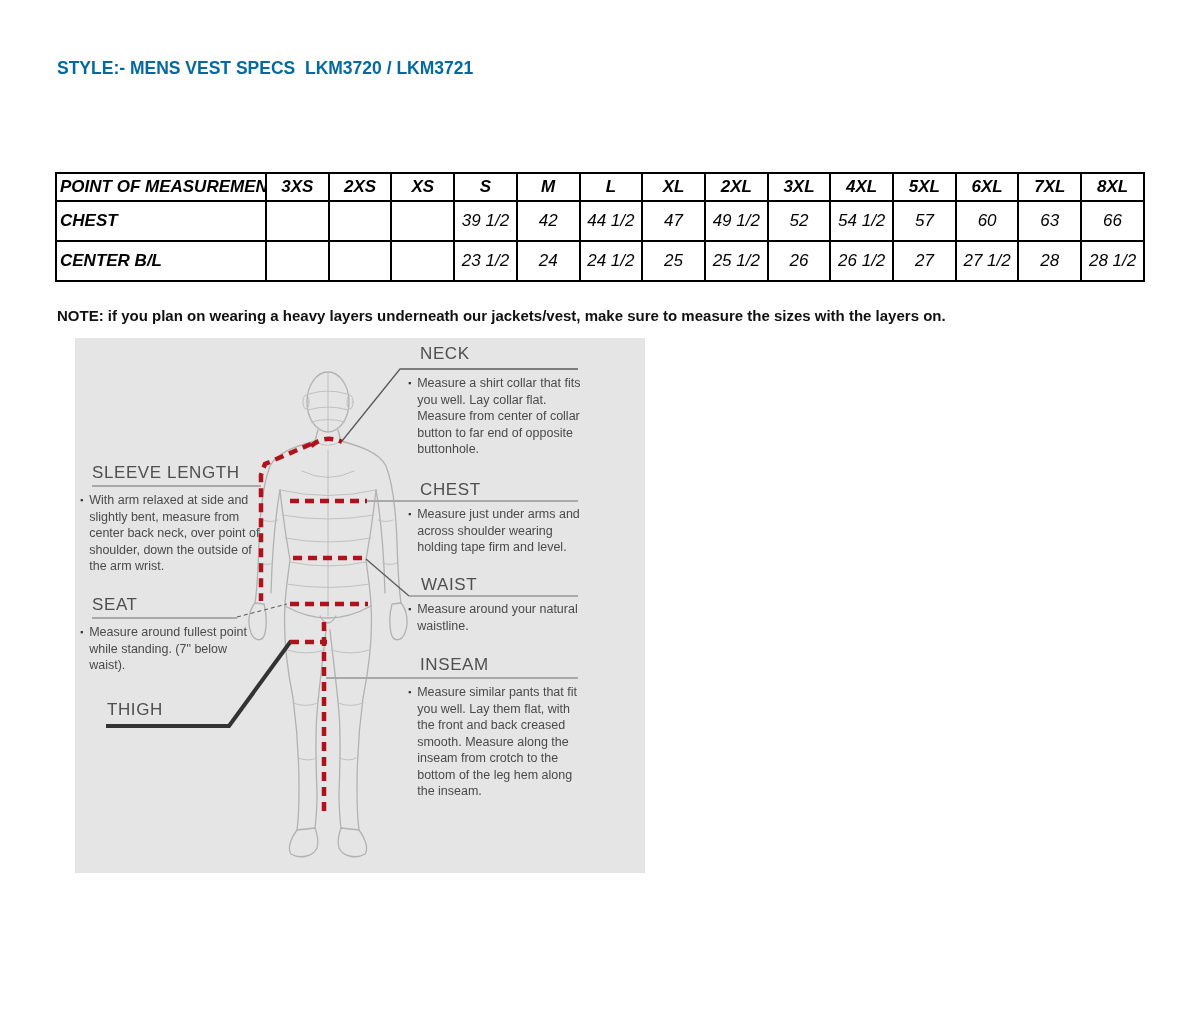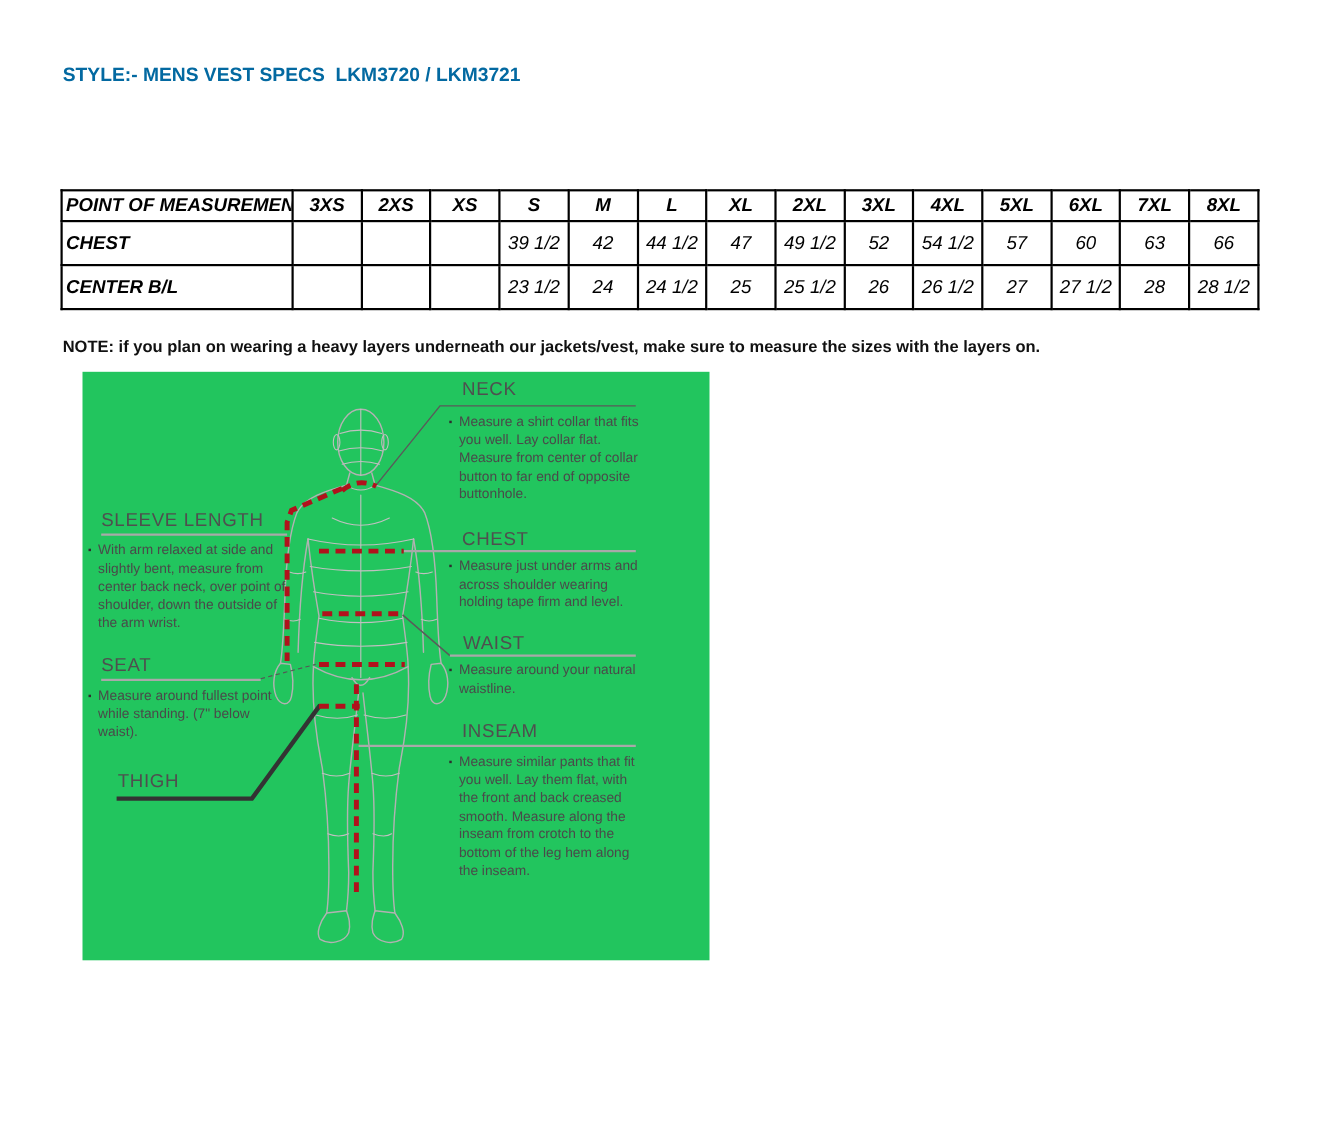--- a/index.html
+++ b/index.html
@@ -27,21 +27,21 @@
   .size-table tbody th{text-align:left;padding-left:3px;font-weight:bold;}
   .size-table td{font-weight:normal;border-radius:10px;}
   
   .note-text{
     position:absolute;left:57px;top:307px;margin:0;
     font-size:15px;font-weight:bold;color:#111;
   }
   
   .diagram{
     position:absolute;left:75px;top:338px;width:570px;height:535px;
-    background:#22c55e;
+    background:#e5e5e5;
   }
   .diagram svg{position:absolute;left:0;top:0;}
   .fig{stroke:var(--figure-outline,#b2b2b2);stroke-width:1.3;fill:none;stroke-linecap:round;stroke-linejoin:round;}
   .mesh{stroke:#c0c0c0;stroke-width:1;fill:none;stroke-linecap:round;}
   .red{stroke:var(--measure-line,#b0121c);stroke-width:4.5;fill:none;stroke-dasharray:9 6;}
   .ptr-gray{stroke:var(--pointer-line,#a9a9a9);stroke-width:2;fill:none;}
   .ptr-dark{stroke:#5a5a5a;stroke-width:1.3;fill:none;}
   .ptr-dashed{stroke:#555;stroke-width:1;fill:none;stroke-dasharray:4 3;}
   .ptr-thick{stroke:#333;stroke-width:4;fill:none;stroke-linejoin:miter;}
   .lh{

